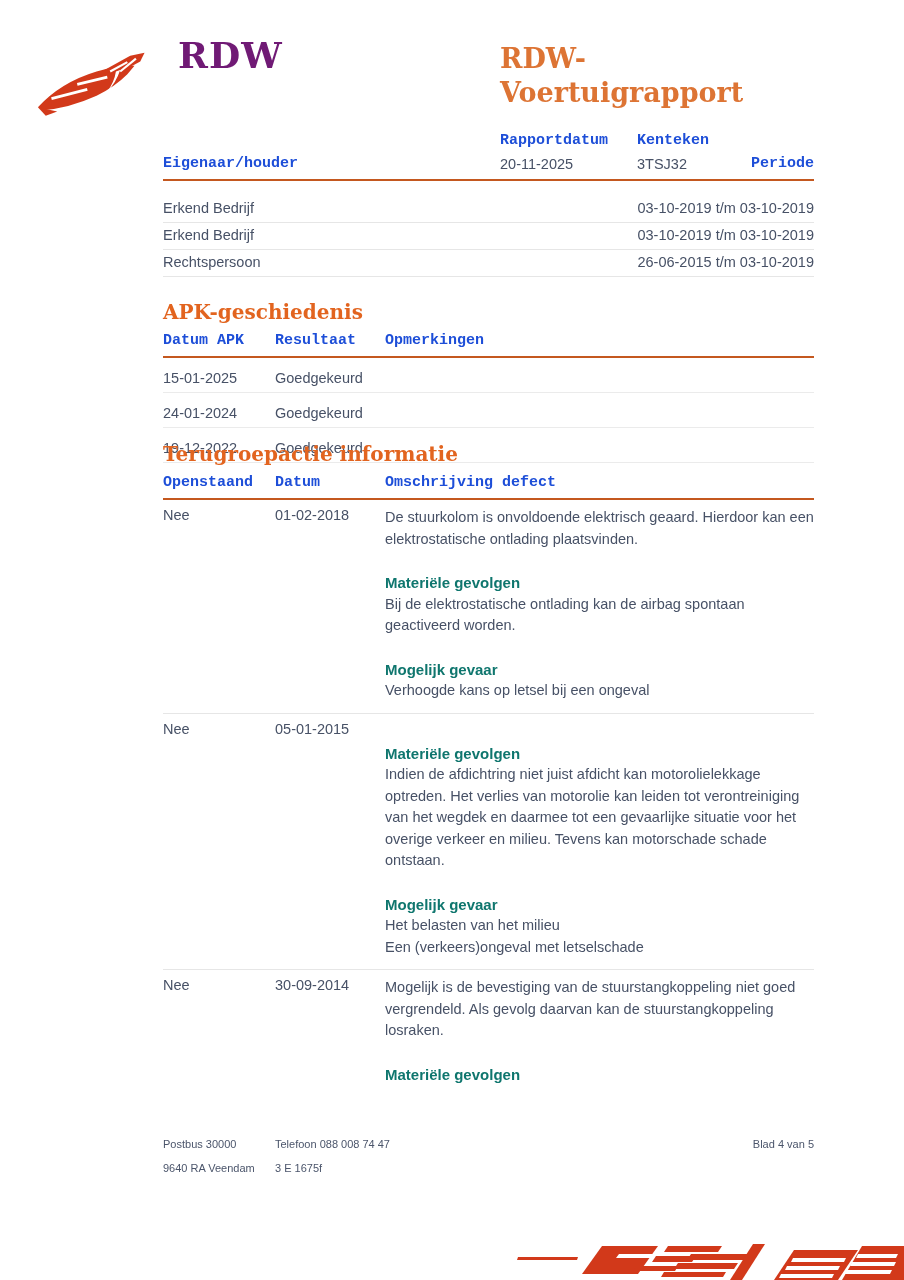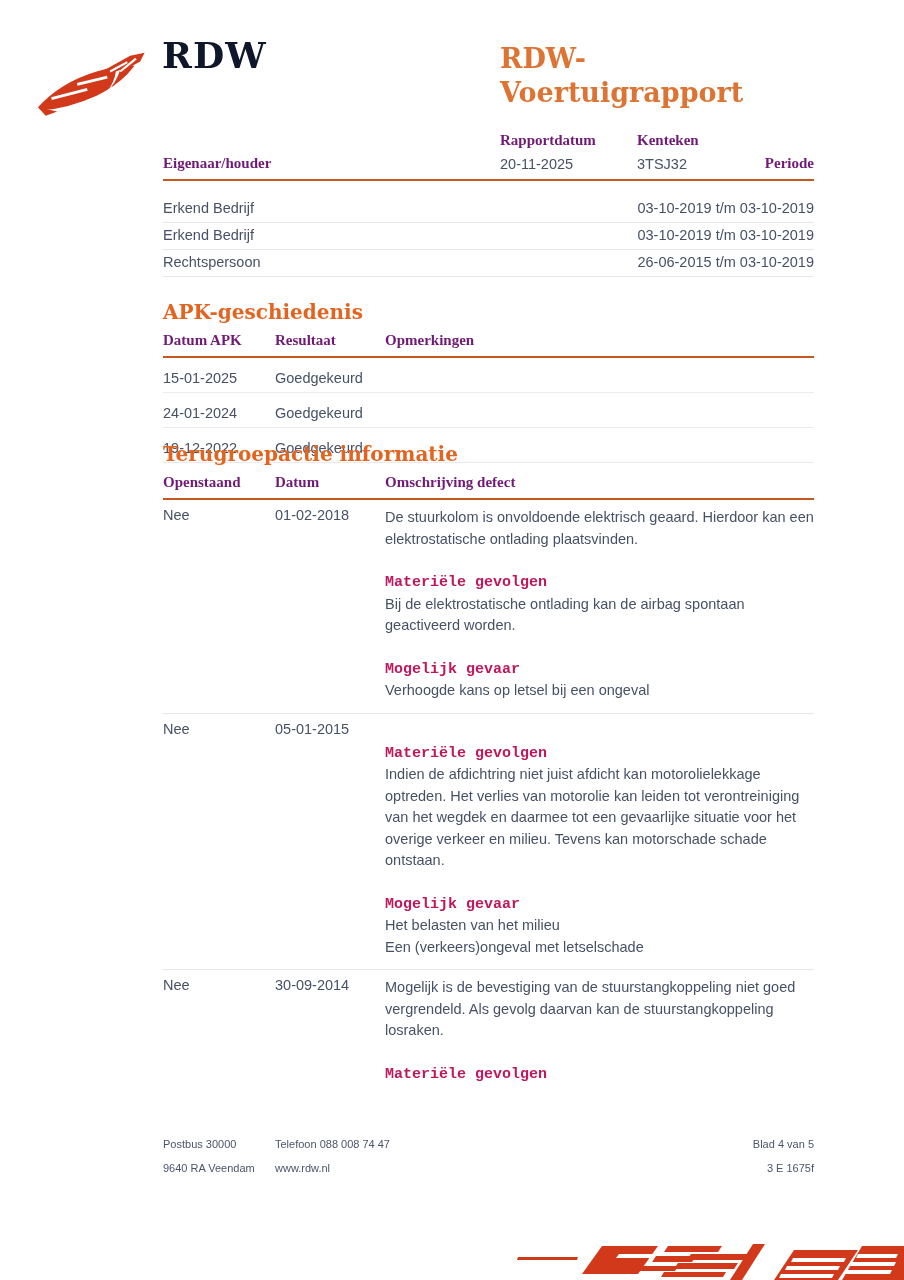--- a/index.html
+++ b/index.html
@@ -4,28 +4,28 @@
 <style>
   html,body{margin:0;padding:0;background:#ffffff;}
   .page{
     position:relative;
     width:904px;height:1280px;
     background:#ffffff;
     overflow:hidden;
     font-family:"Liberation Sans", sans-serif;
     color:#475166;
   }
-  .slab{font-family:Liberation Serif, serif;font-weight:bold;color:#701a75;}
+  .slab{font-family:Liberation Mono, monospace;font-weight:bold;color:#1d4ed8;}
 
   
   .logo-mark{position:absolute;left:34px;top:50px;width:118px;height:68px;}
   .brand-text{
-    position:absolute;left:162px;top:34px;
+    position:absolute;left:178px;top:34px;
     font-family:"DejaVu Serif", serif;font-weight:bold;
-    font-size:36px;color:#0f172a;letter-spacing:1px;
+    font-size:36px;color:#701a75;letter-spacing:1px;
   }
   .title-block{position:absolute;left:500px;top:42px;width:320px;}
   .doc-title{
     font-family:"DejaVu Serif", serif;font-weight:600;
     font-size:27px;color:#dd7434;margin:0;line-height:34px;
   }
   .meta-row{display:flex;margin-top:22px;}
   .meta-col1{width:137px;}
   .meta-label{font-size:15px;}
   .meta-value{font-size:14.5px;color:#475166;margin-top:7px;}
@@ -54,22 +54,22 @@
   .trow{
     font-size:14.5px;line-height:19px;
     padding:11px 0 4px 0;border-bottom:1px solid #ebebeb;
   }
 
   
   .recall-entry{padding:7px 0 11px 0;font-size:14.5px;}
   .recall-entry + .recall-entry{border-top:1px solid #e6e6e6;}
   .body-text{line-height:21.5px;margin:0;}
   .sub-heading{
-    font-family:Liberation Mono, monospace;font-weight:bold;
-    font-size:15px;color:#be185d;margin:22px 0 0 0;line-height:21.5px;
+    font-family:Liberation Sans, sans-serif;font-weight:bold;
+    font-size:15px;color:#0f766e;margin:22px 0 0 0;line-height:21.5px;
   }
   .danger-line{line-height:21.5px;margin:0;}
 
   
   .footer{position:absolute;left:163px;top:1132px;width:651px;font-size:11px;color:#4b556b;}
   .footer-line{display:flex;height:24px;align-items:center;}
   .f-col1{width:112px;}
   .f-col2{flex:1;}
   .f-right{text-align:right;}
 
@@ -194,21 +194,20 @@
   </div>
 
   <div class="footer">
     <div class="footer-line">
       <span class="f-col1">Postbus 30000</span>
       <span class="f-col2">Telefoon 088 008 74 47</span>
       <span class="f-right">Blad 4 van 5</span>
     </div>
     <div class="footer-line">
       <span class="f-col1">9640 RA Veendam</span>
-      <span class="f-col2">www.rdw.nl</span>
       <span class="f-right">3 E 1675f</span>
     </div>
   </div>
 
   <svg class="bottom-art" viewBox="0 0 398 46" aria-hidden="true">
     <g fill="#d2391a">
       <polygon points="12,23 72,23 71,26 11,26"></polygon>
       <polygon points="96,12 152,12 132,40 76,40"></polygon>
       <polygon points="150,22 190,22 186,28 146,28"></polygon>
       <polygon points="130,32 172,32 169,37 127,37"></polygon>

